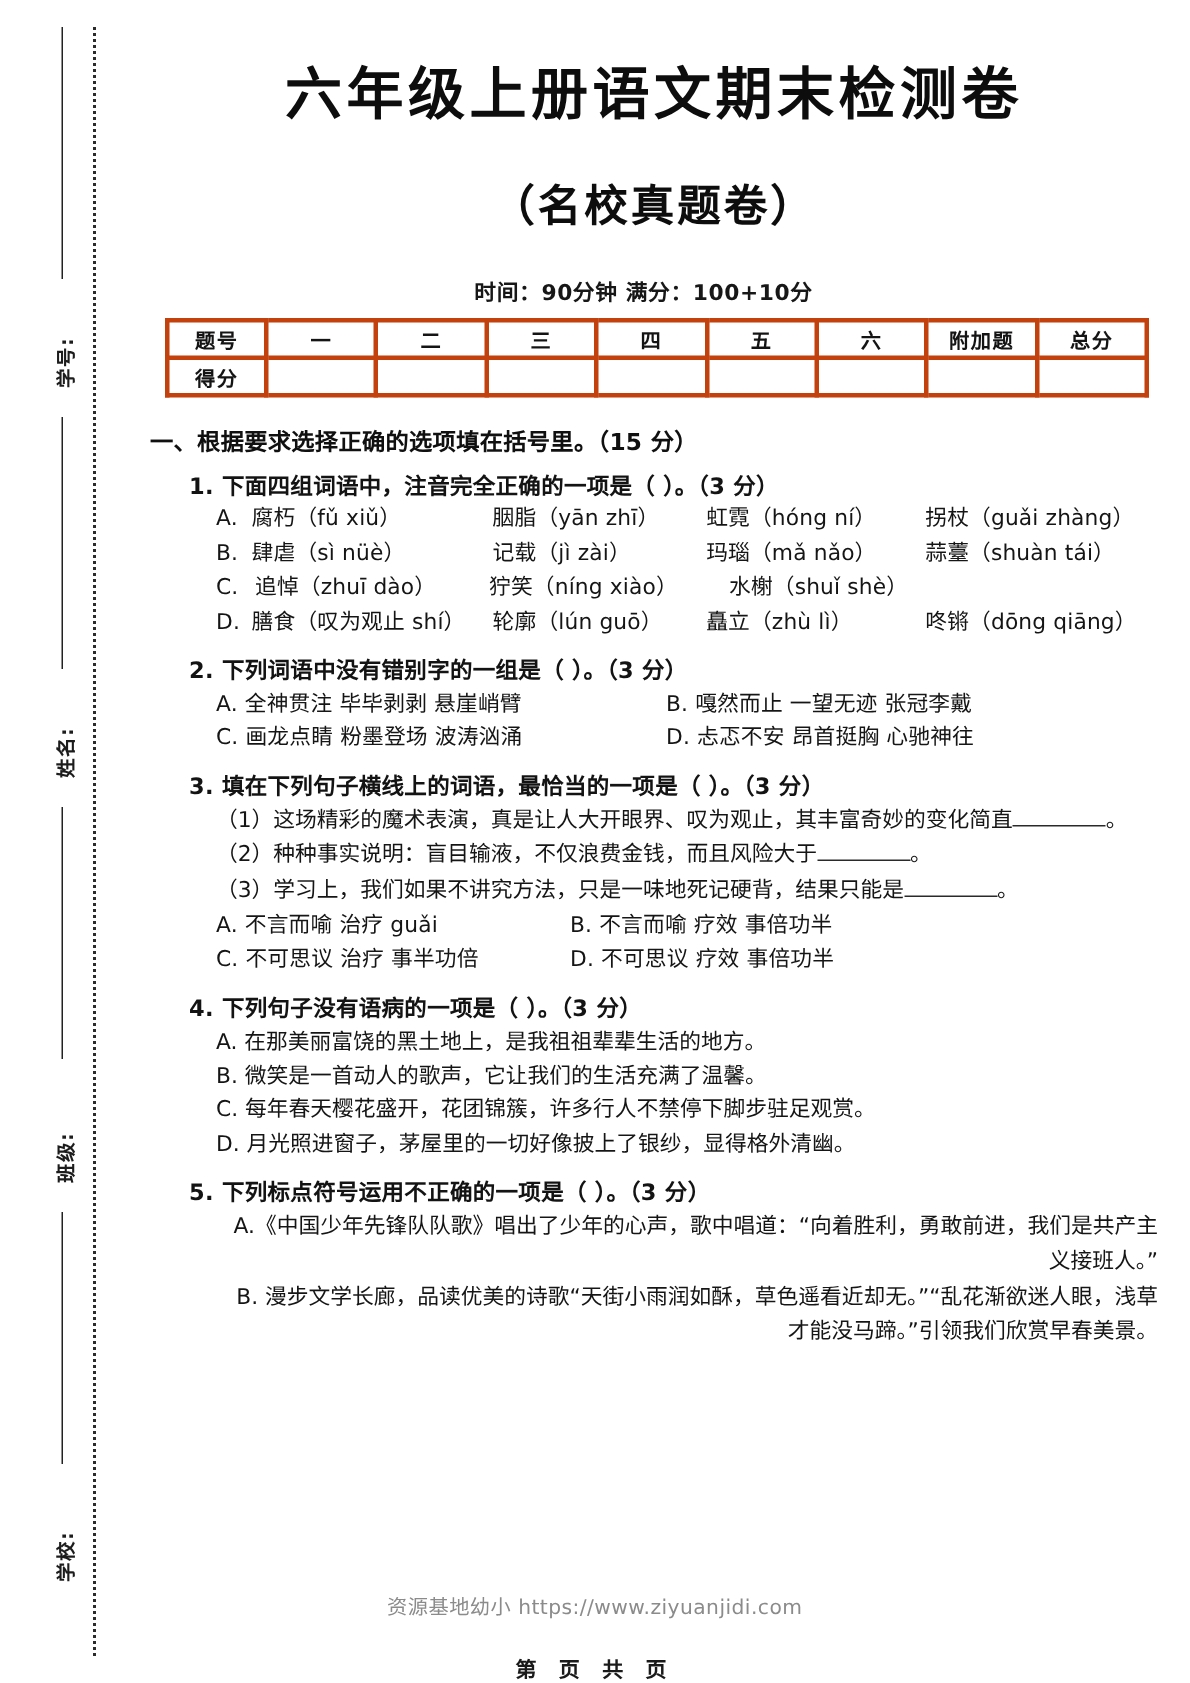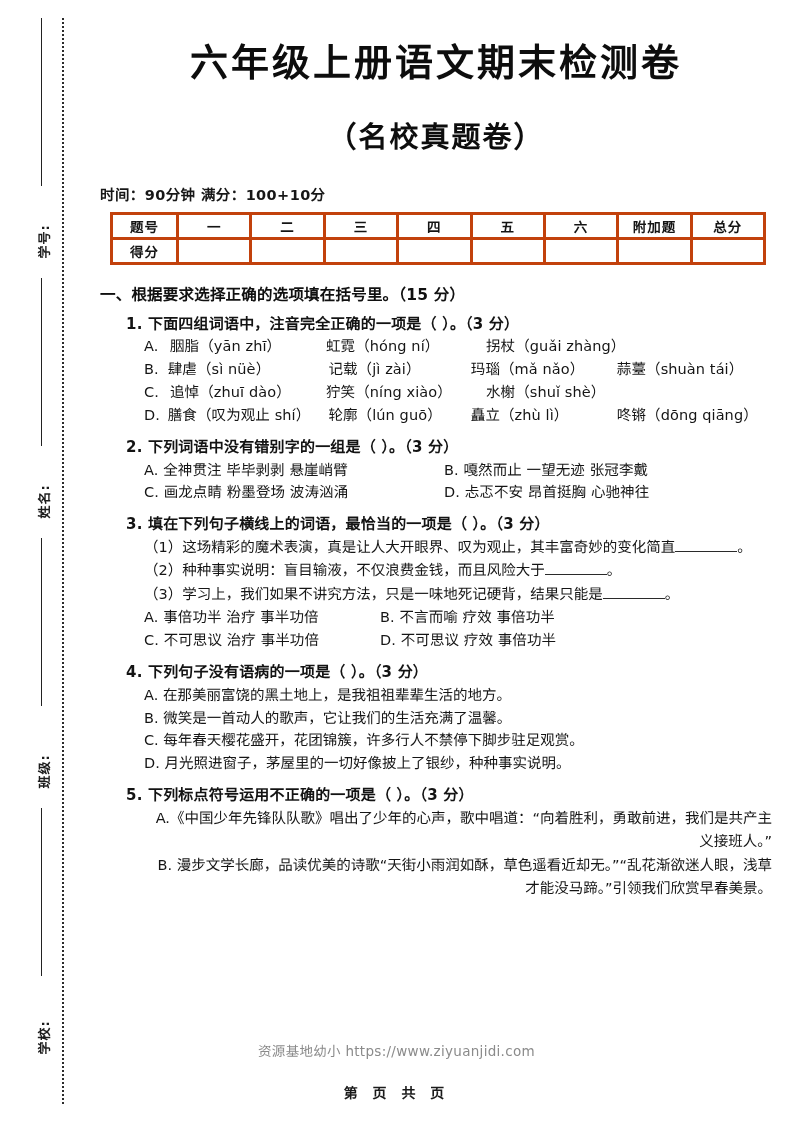--- a/index.html
+++ b/index.html
@@ -84,21 +84,21 @@
     text-align: center;
     font-size: 29px;
     font-weight: 700;
     letter-spacing: 2px;
     margin-top: 14px;
     color: #0d0d0d;
   }
 
   
   .meta-line {
-    text-align: left;
+    text-align: center;
     font-size: 14.5px;
     font-weight: 700;
     margin-top: 28px;
     padding-right: 14px;
     letter-spacing: 0.4px;
     color: #171717;
   }
 
   
   .score-table-wrap {
@@ -181,21 +181,21 @@
   .cell-d { width: 170px; }
   .half-a { width: 300px; }
   .half-b { width: 300px; }
   .two-a  { width: 236px; }
   .two-b  { width: 236px; }
 
   
   .footer {
     position: absolute;
     left: 0;
-    bottom: 20px;
+    bottom: 0;
     width: 793px;
     text-align: center;
   }
   .watermark {
     font-size: 13.5px;
     color: #8b8b8b;
     letter-spacing: 0.3px;
   }
   .page-no {
     margin-top: 22px;
@@ -258,20 +258,21 @@
         </tbody>
       </table>
     </div>
 
     <div class="section-head">一、根据要求选择正确的选项填在括号里。（15 分）</div>
 
     <div class="q">
       <div class="q-stem">1. 下面四组词语中，注音完全正确的一项是（      ）。（3 分）</div>
       <div class="opt-row">
         <span class="cell-a" style="width:26px">A.</span>
+        <span class="cell-a">腐朽（fǔ xiǔ）</span>
         <span class="cell-b">胭脂（yān zhī）</span>
         <span class="cell-c">虹霓（hóng ní）</span>
         <span class="cell-d">拐杖（guǎi zhàng）</span>
       </div>
       <div class="opt-row">
         <span style="width:26px">B.</span>
         <span class="cell-a">肆虐（sì nüè）</span>
         <span class="cell-b">记载（jì zài）</span>
         <span class="cell-c">玛瑙（mǎ nǎo）</span>
         <span class="cell-d">蒜薹（shuàn tái）</span>
@@ -308,35 +309,35 @@
       <div class="fill-line">
         <span>（1）这场精彩的魔术表演，真是让人大开眼界、叹为观止，其丰富奇妙的变化简直</span><span class="blank"></span><span>。</span>
       </div>
       <div class="fill-line">
         <span>（2）种种事实说明：盲目输液，不仅浪费金钱，而且风险大于</span><span class="blank"></span><span>。</span>
       </div>
       <div class="fill-line">
         <span>（3）学习上，我们如果不讲究方法，只是一味地死记硬背，结果只能是</span><span class="blank"></span><span>。</span>
       </div>
       <div class="opt-row">
-        <span class="two-a">A. 事倍功半   治疗   事半功倍</span>
+        <span class="two-a">A. 不言而喻   治疗   guǎi</span>
         <span class="two-b">B. 不言而喻   疗效   事倍功半</span>
       </div>
       <div class="opt-row">
         <span class="two-a">C. 不可思议   治疗   事半功倍</span>
         <span class="two-b">D. 不可思议   疗效   事倍功半</span>
       </div>
     </div>
 
     <div class="q">
       <div class="q-stem">4. 下列句子没有语病的一项是（      ）。（3 分）</div>
       <div class="opt-line">A. 在那美丽富饶的黑土地上，是我祖祖辈辈生活的地方。</div>
       <div class="opt-line">B. 微笑是一首动人的歌声，它让我们的生活充满了温馨。</div>
       <div class="opt-line">C. 每年春天樱花盛开，花团锦簇，许多行人不禁停下脚步驻足观赏。</div>
-      <div class="opt-line">D. 月光照进窗子，茅屋里的一切好像披上了银纱，种种事实说明。</div>
+      <div class="opt-line">D. 月光照进窗子，茅屋里的一切好像披上了银纱，显得格外清幽。</div>
     </div>
 
     <div class="q">
       <div class="q-stem">5. 下列标点符号运用不正确的一项是（      ）。（3 分）</div>
       <div class="flow-line">A.《中国少年先锋队队歌》唱出了少年的心声，歌中唱道：“向着胜利，勇敢前进，我们是共产主义接班人。”</div>
       <div class="flow-line">B. 漫步文学长廊，品读优美的诗歌“天街小雨润如酥，草色遥看近却无。”“乱花渐欲迷人眼，浅草才能没马蹄。”引领我们欣赏早春美景。</div>
     </div>
 
   </div>
 

